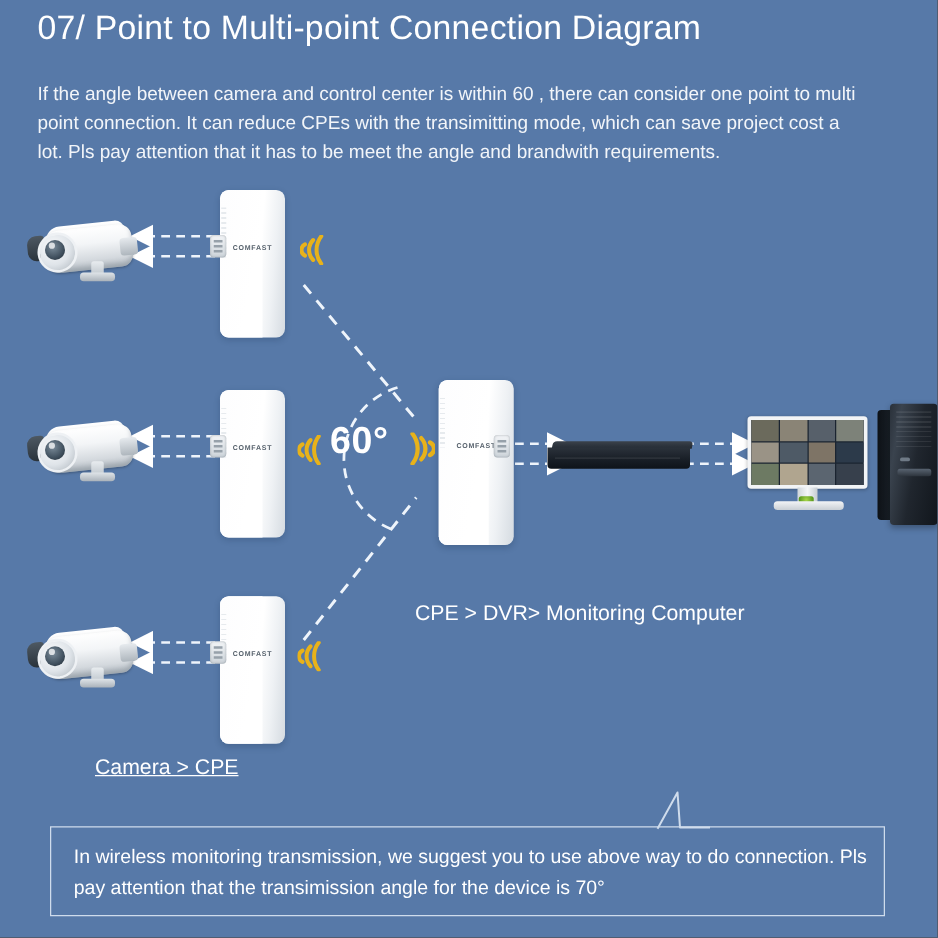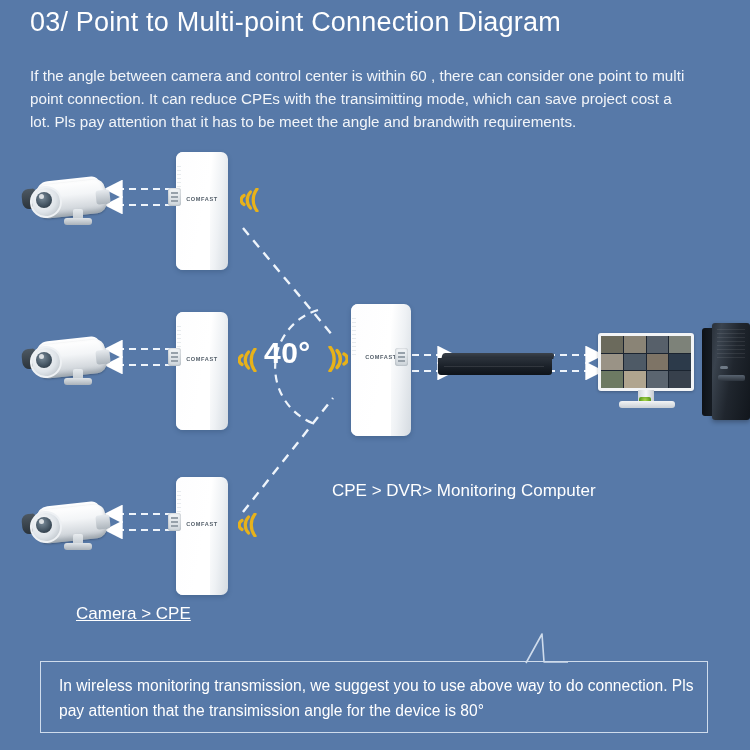--- a/index.html
+++ b/index.html
@@ -339,21 +339,21 @@
     width: 46px;
     height: 32px;
   }
 </style>
 </head>
 <body>
 
 <div id="page">
 
   <div id="header-block">
-    <div id="page-title">03/  Point to Multi-point Connection Diagram</div>
+    <div id="page-title">07/  Point to Multi-point Connection Diagram</div>
     <div id="page-subtitle">If the angle between camera and control center is within 60 , there can consider one point to multi point connection. It can reduce CPEs with the transimitting mode, which can save project cost a lot. Pls pay attention that it has to be meet the angle and brandwith requirements.</div>
   </div>
 
   <div id="diagram">
 
     <svg id="wire-layer" viewBox="0 0 750 500">
       <defs>
         <marker id="ar" markerWidth="9" markerHeight="9" refX="7" refY="4.5" orient="auto">
           <path d="M0,0 L9,4.5 L0,9 z" fill="#ffffff"></path>
         </marker>
@@ -436,21 +436,21 @@
     </div>
 
     <svg class="wifi" style="left:238px; top:208px;" width="26" height="24" viewBox="0 0 26 24">
       <g fill="none" stroke="#e8b21a" stroke-width="3.2" stroke-linecap="round">
         <path d="M4 16.5 A 5 5 0 0 1 4 7.5"></path>
         <path d="M10.5 20 A 11.5 11.5 0 0 1 10.5 4"></path>
         <path d="M17 23 A 18 18 0 0 1 17 1"></path>
       </g>
     </svg>
 
-    <div id="angle-label">40°</div>
+    <div id="angle-label">60°</div>
 
     <svg class="wifi" style="left:320px; top:206px;" width="28" height="26" viewBox="0 0 28 26">
       <g fill="none" stroke="#e8b21a" stroke-width="3.4" stroke-linecap="round" transform="translate(28,0) scale(-1,1)">
         <path d="M4 18 A 5.5 5.5 0 0 1 4 8"></path>
         <path d="M11 21.5 A 12.5 12.5 0 0 1 11 4.5"></path>
         <path d="M18 25 A 19.5 19.5 0 0 1 18 1"></path>
       </g>
     </svg>
 
     <div class="cpe" style="left:343px; top:164px; width:70px; height:132px;">
@@ -529,16 +529,16 @@
     </svg>
 
     <div class="diagram-label" style="left:332px; top:341px;">CPE &gt; DVR&gt; Monitoring Computer</div>
     <div class="diagram-label" style="left:76px; top:464px;text-decoration:underline;">Camera &gt; CPE</div>
   </div>
 
   <svg id="callout-tail" viewBox="0 0 46 32">
     <path d="M2 31 L18 2 L20 30 L44 30" fill="none" stroke="#cfdcec" stroke-width="1.6" stroke-linejoin="round"></path>
   </svg>
   <div id="callout">
-    <div id="callout-text">In wireless monitoring transmission, we suggest you to use above way to do connection. Pls pay attention that the transimission angle for the device is 80°</div>
+    <div id="callout-text">In wireless monitoring transmission, we suggest you to use above way to do connection. Pls pay attention that the transimission angle for the device is 70°</div>
   </div>
 
 </div>
 
 </body></html>

